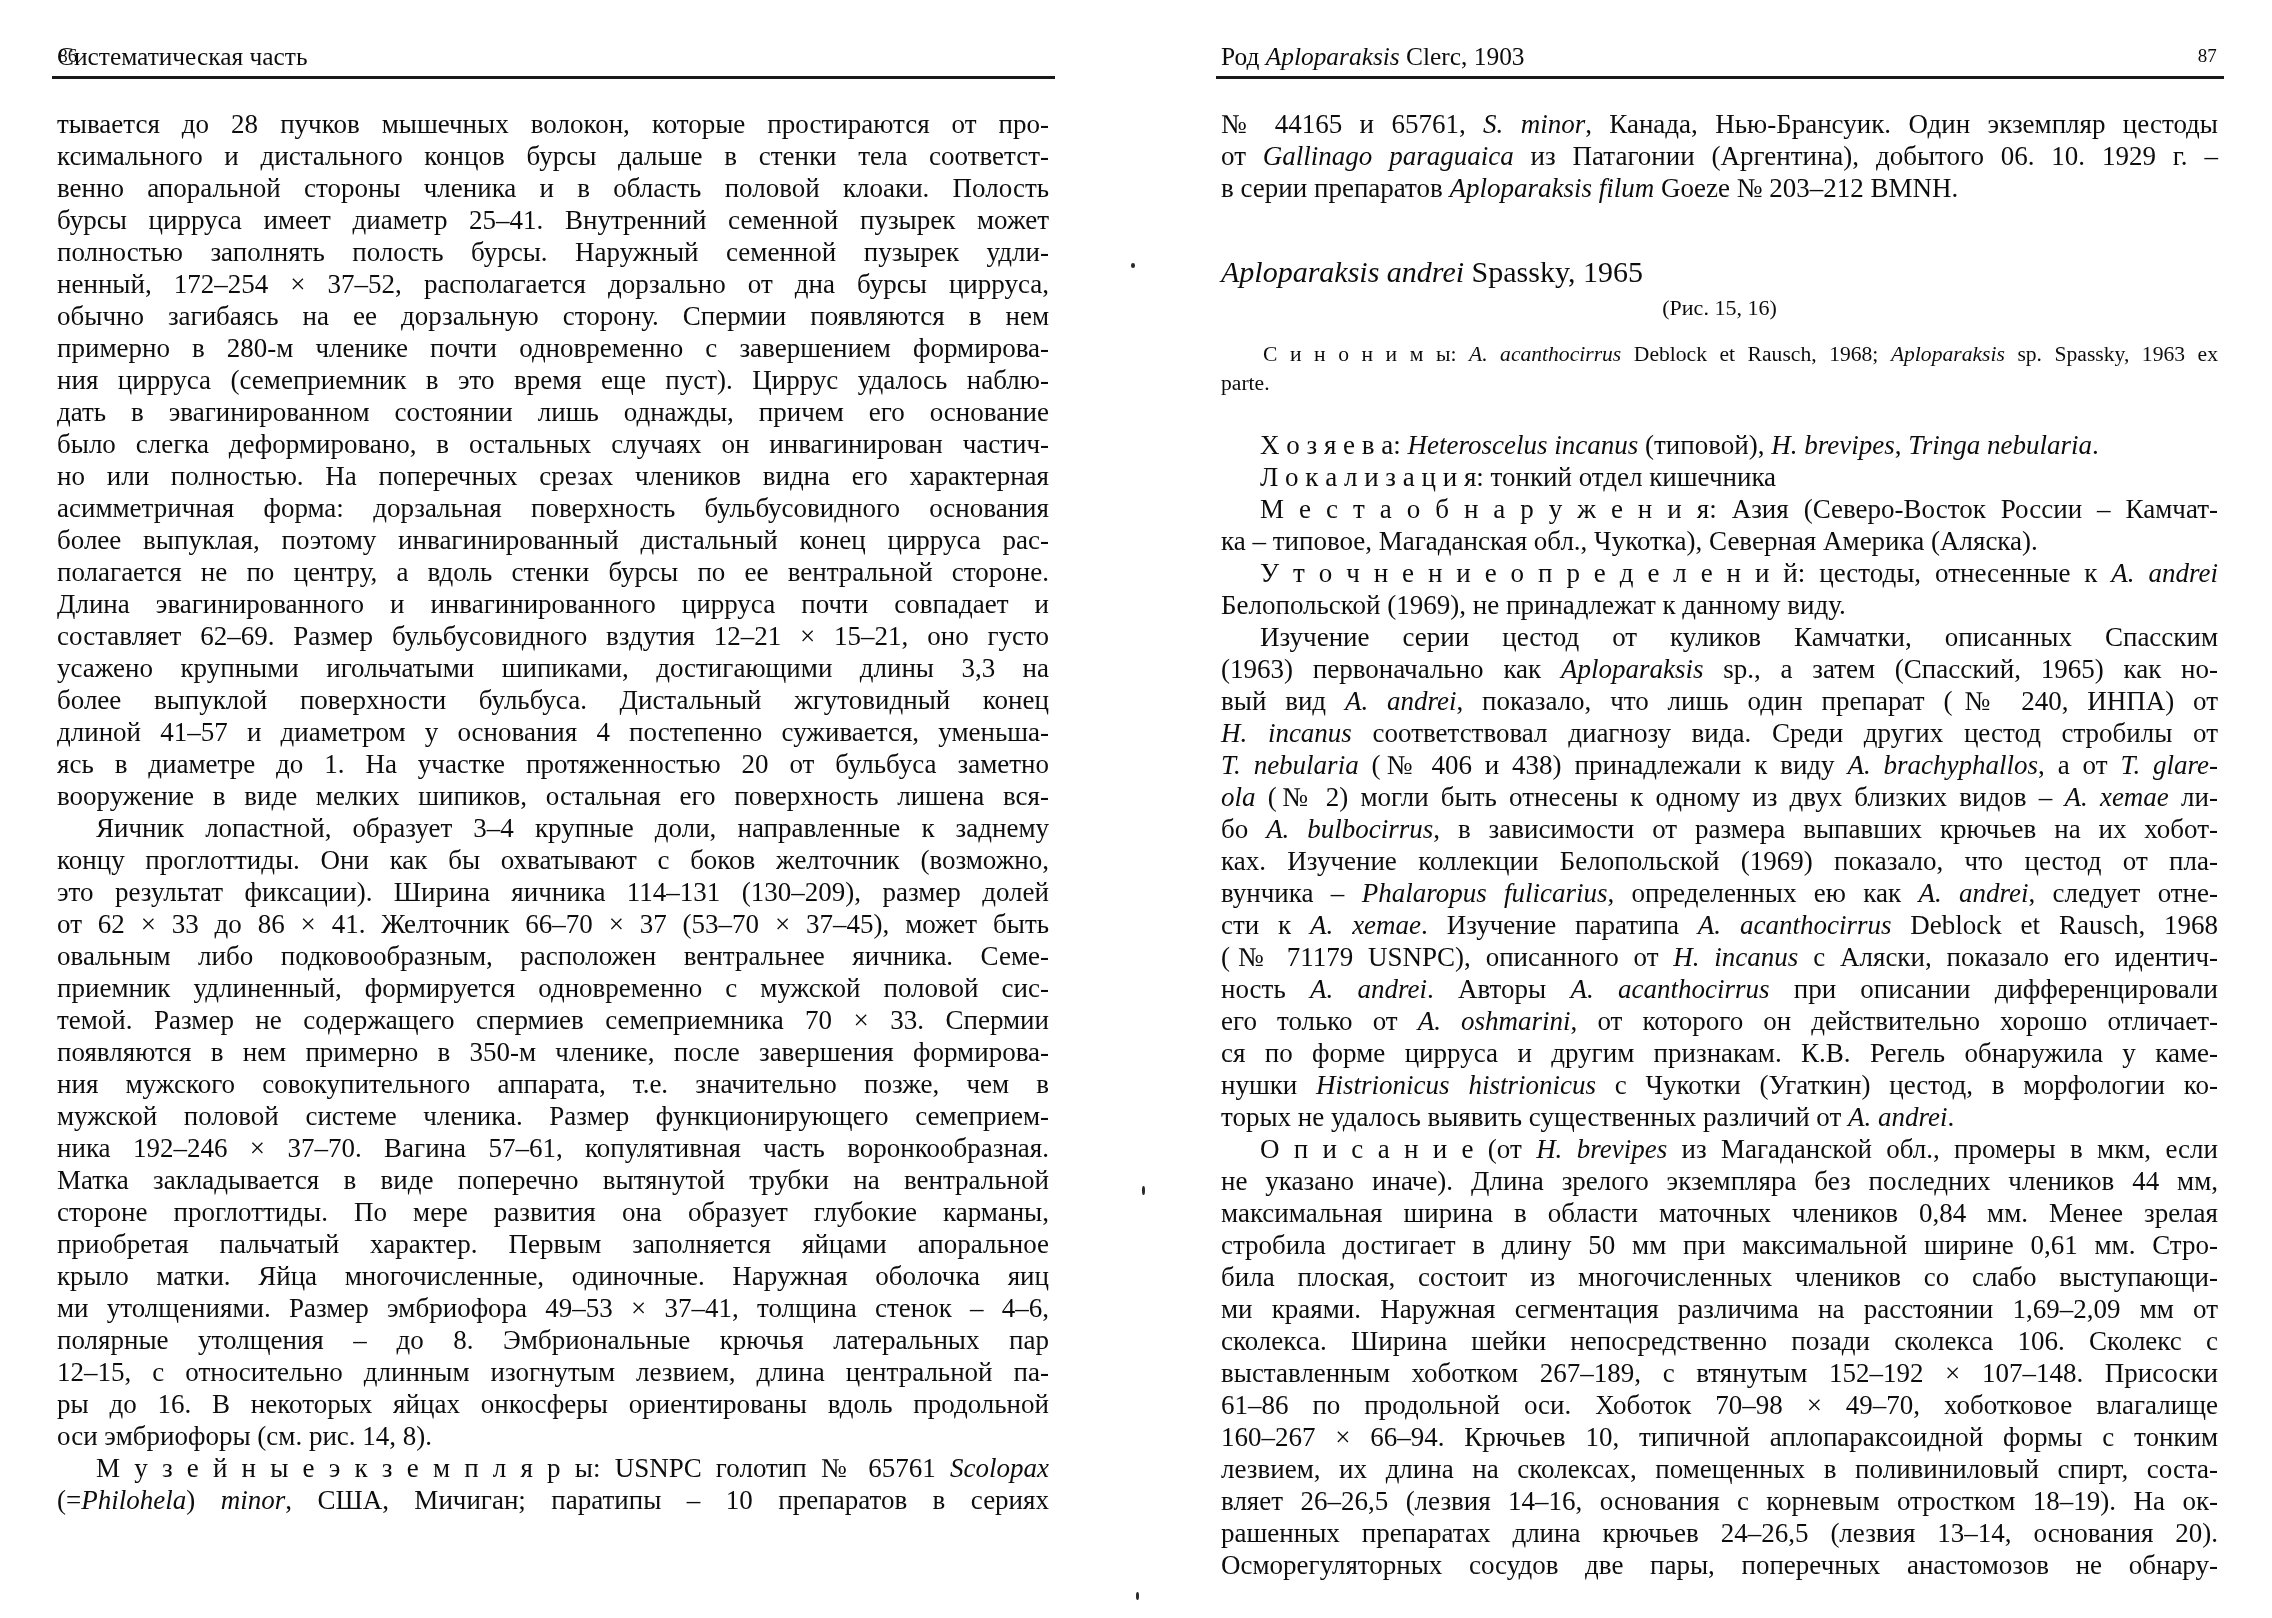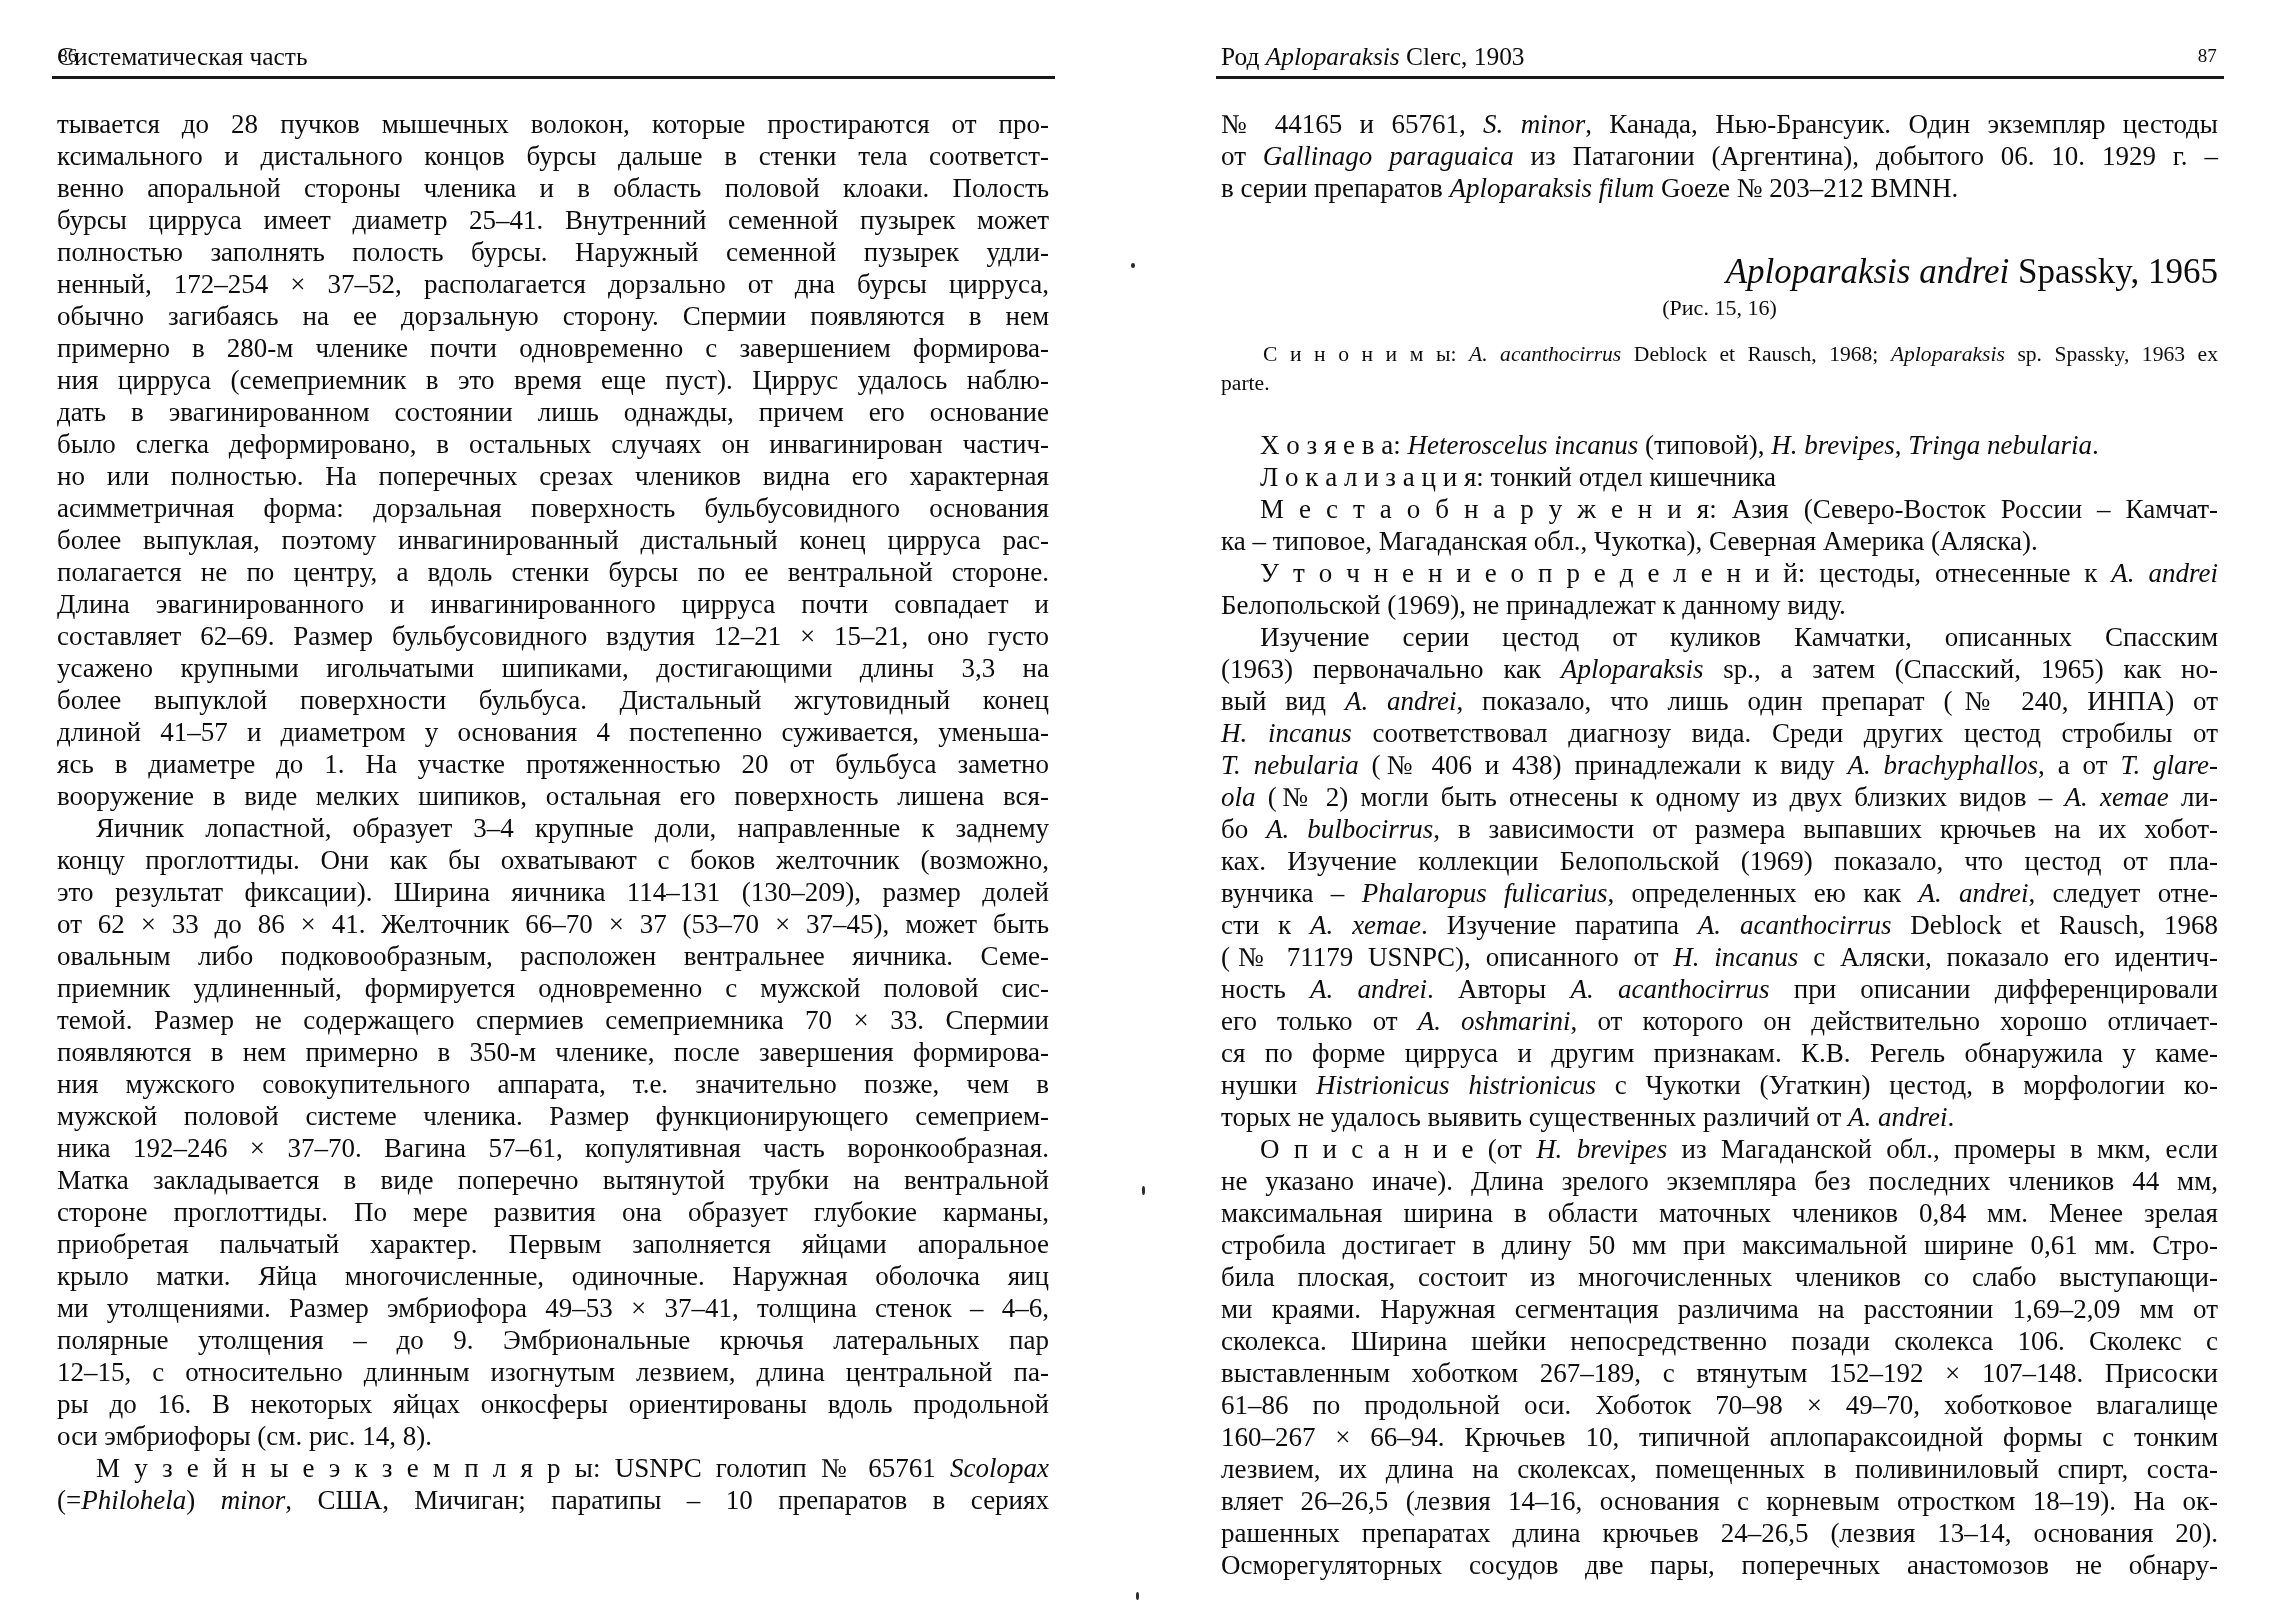--- a/index.html
+++ b/index.html
@@ -20,21 +20,21 @@
   .page-right .pagenum{right:1.3px}
 
   .rule{position:absolute;top:76px;left:-5.1px;right:-6.3px;height:2.5px;background:#191919}
 
   .bodycol{position:absolute;top:108px;left:0;right:0;font-size:27px;line-height:32px}
 
   .tl{text-align:justify;text-align-last:justify}
   .tl.end{text-align-last:left}
   .tl.in{text-indent:39px}
 
-  .species{margin:52px 0 0 0;font-size:35px;font-weight:normal;line-height:32px;text-align:right}
+  .species{margin:52px 0 0 0;font-size:30px;font-weight:normal;line-height:32px;text-align:left}
   .figref{margin-top:6.3px;font-size:22px;line-height:28px;text-align:center;}
   .syn{margin-top:18px;font-size:21.6px;line-height:29px}
   .syn .tl.in{text-indent:42px}
   .main{margin-top:30.5px}
 
   .artifact{position:absolute;background:#2a2a2a;border-radius:45%}
   #art-1{left:1131px;top:263px;width:4.4px;height:5.1px}
   #art-2{left:1142px;top:1186px;width:3.2px;height:9px}
   #art-3{left:1136px;top:1592px;width:3.2px;height:8.3px}
 </style>
@@ -81,21 +81,21 @@
         <div class="tl">темой. Размер не содержащего спермиев семеприемника 70 × 33. Спермии</div>
         <div class="tl">появляются в нем примерно в 350-м членике, после завершения формирова-</div>
         <div class="tl">ния мужского совокупительного аппарата, т.е. значительно позже, чем в</div>
         <div class="tl">мужской половой системе членика. Размер функционирующего семеприем-</div>
         <div class="tl">ника 192–246 × 37–70. Вагина 57–61, копулятивная часть воронкообразная.</div>
         <div class="tl">Матка закладывается в виде поперечно вытянутой трубки на вентральной</div>
         <div class="tl">стороне проглоттиды. По мере развития она образует глубокие карманы,</div>
         <div class="tl">приобретая пальчатый характер. Первым заполняется яйцами апоральное</div>
         <div class="tl">крыло матки. Яйца многочисленные, одиночные. Наружная оболочка яиц</div>
         <div class="tl">ми утолщениями. Размер эмбриофора 49–53 × 37–41, толщина стенок – 4–6,</div>
-        <div class="tl">полярные утолщения – до 9. Эмбриональные крючья латеральных пар</div>
+        <div class="tl">полярные утолщения – до 8. Эмбриональные крючья латеральных пар</div>
         <div class="tl">12–15, с относительно длинным изогнутым лезвием, длина центральной па-</div>
         <div class="tl">ры до 16. В некоторых яйцах онкосферы ориентированы вдоль продольной</div>
         <div class="tl end">оси эмбриофоры (см. рис. 14, 8).</div>
         <div class="tl in">М у з е й н ы е   э к з е м п л я р ы: USNPC голотип № 65761 <i>Scolopax</i></div>
         <div class="tl">(=<i>Philohela</i>) <i>minor</i>, США, Мичиган; паратипы – 10 препаратов в сериях</div>
       </div>
   </section>
 
   <section class="page page-right">
     <header class="pg-header">

